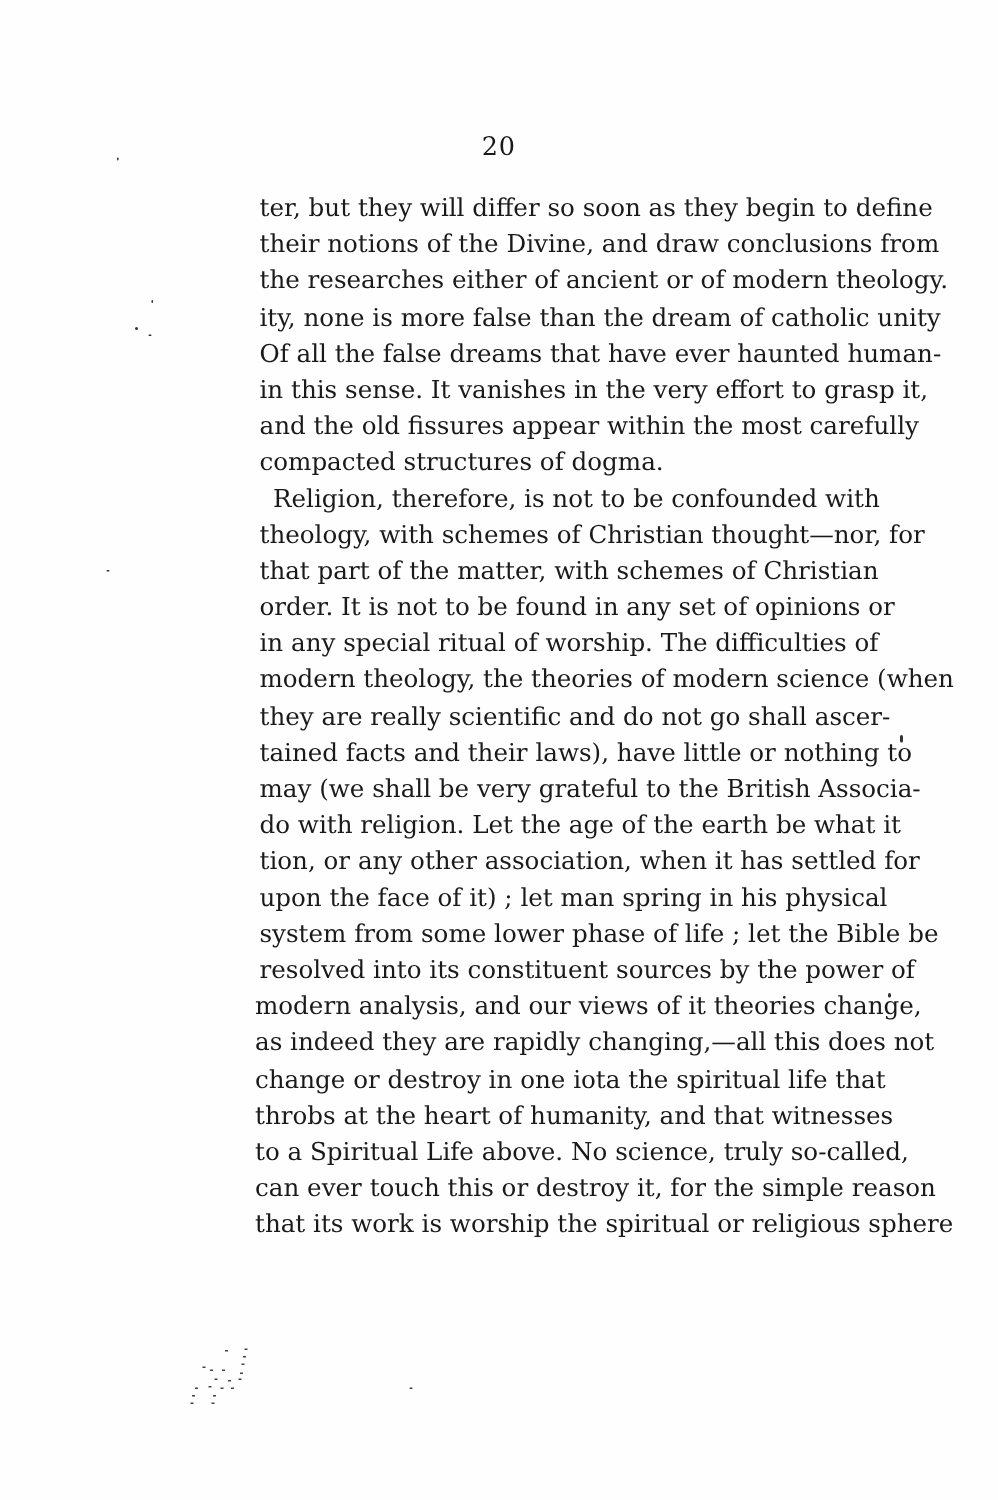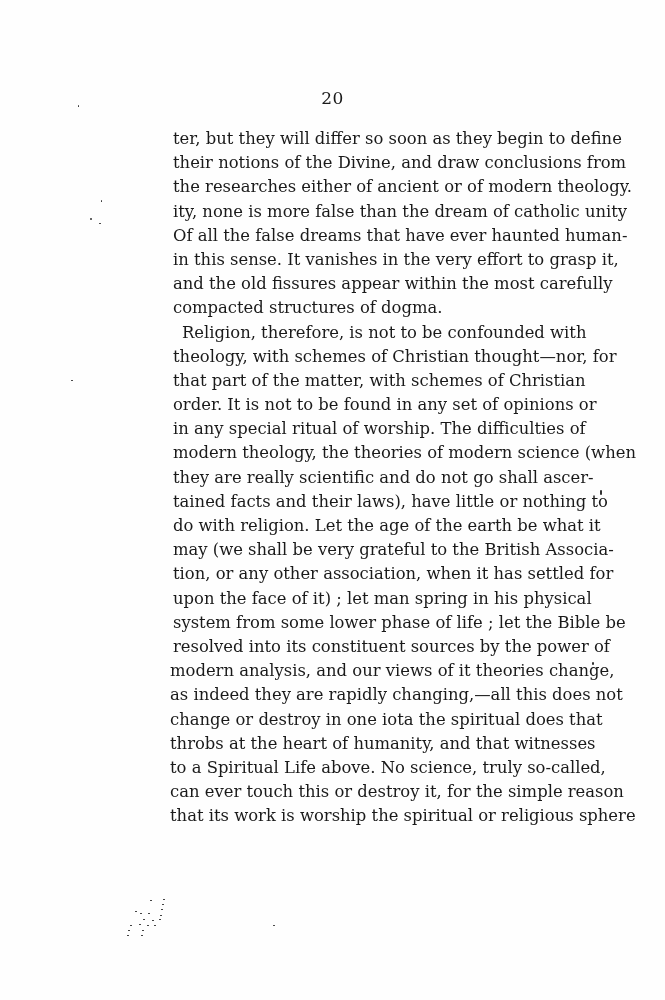--- a/index.html
+++ b/index.html
@@ -88,29 +88,29 @@
     <span class="line last">compacted structures of dogma.</span>
 
     <span class="line indent">Religion, therefore, is not to be confounded with</span>
     <span class="line">theology, with schemes of Christian thought—nor, for</span>
     <span class="line">that part of the matter, with schemes of Christian</span>
     <span class="line">order.   It is not to be found in any set of opinions or</span>
     <span class="line">in any special ritual of worship.   The difficulties of</span>
     <span class="line">modern theology, the theories of modern science (when</span>
     <span class="line">they are really scientific and do not go shall ascer-</span>
     <span class="line">tained facts and their laws), have little or nothing to</span>
+    <span class="line">may (we shall be very grateful to the British Associa-</span>
     <span class="line">do with religion.   Let the age of the earth be what it</span>
-    <span class="line">may (we shall be very grateful to the British Associa-</span>
     <span class="line">tion, or any other association, when it has settled for</span>
     <span class="line">upon the face of it) ; let man spring in his physical</span>
     <span class="line">system from some lower phase of life ; let the Bible be</span>
     <span class="line">resolved into its constituent sources by the power of</span>
     <span class="line out">modern analysis, and our views of it theories change,</span>
     <span class="line out">as indeed they are rapidly changing,—all this does not</span>
-    <span class="line out">change or destroy in one iota the spiritual does that</span>
+    <span class="line out">change or destroy in one iota the spiritual life that</span>
     <span class="line out">throbs at the heart of humanity, and that witnesses</span>
     <span class="line out">to a Spiritual Life above.   No science, truly so-called,</span>
     <span class="line out">can ever touch this or destroy it, for the simple reason</span>
     <span class="line out">that its work is worship the spiritual or religious sphere</span>
   </div>
 
   <div class="speck" style="left:90px;top:218px;width:2px;height:2px;"></div>
   <div class="speck" style="left:99px;top:223px;width:2px;height:1px;"></div>
   <div class="speck" style="left:101px;top:200px;width:1px;height:2px;"></div>
   <div class="speck" style="left:71px;top:380px;width:2px;height:1px;"></div>

